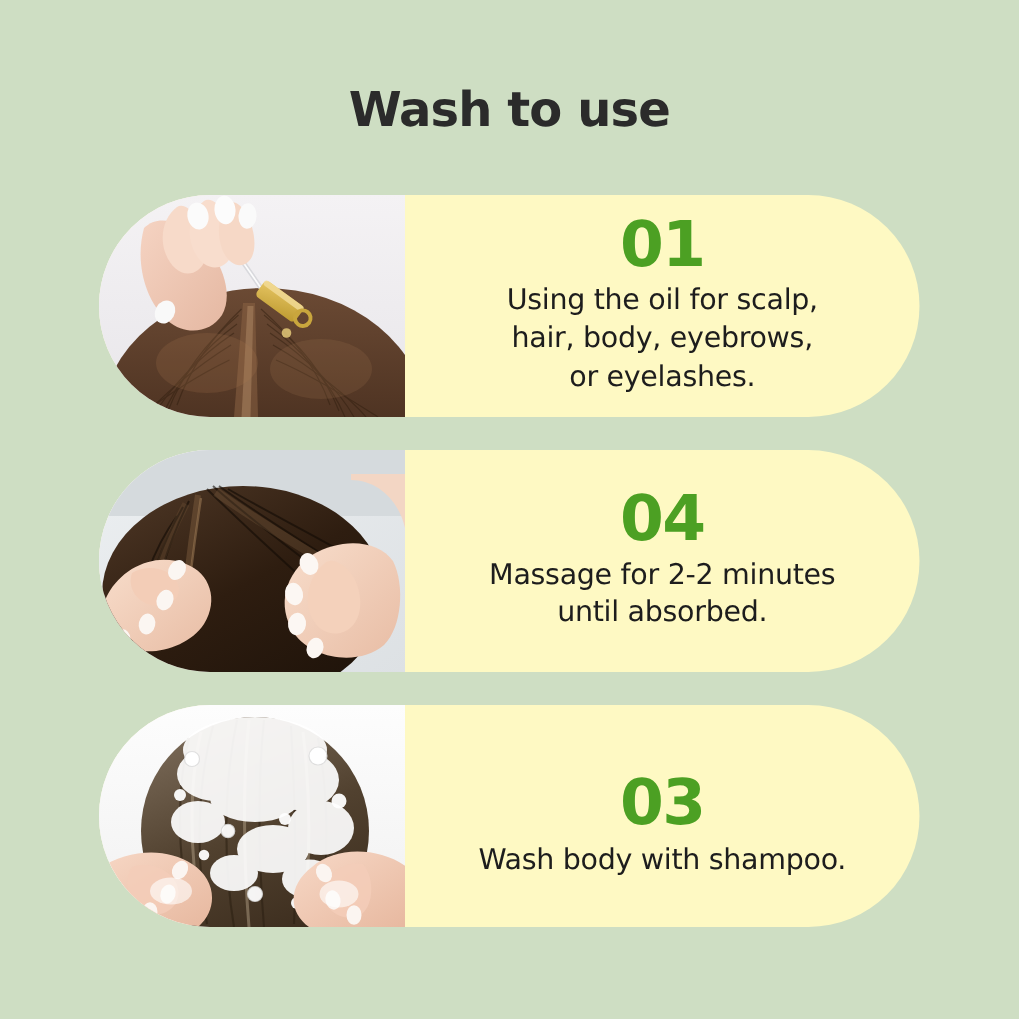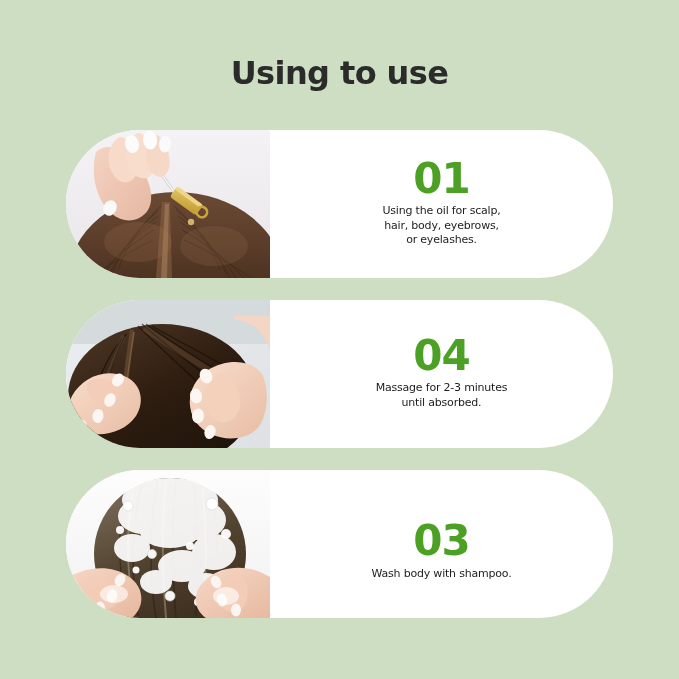--- a/index.html
+++ b/index.html
@@ -40,21 +40,21 @@
     position:absolute;
     left:66px;
     top:130px;
     width:547px;
   }
 
   .card {
     position:relative;
     width:547px;
     height:148px;
-    background:#ffffff;
+    background:#fef9c3;
     border-radius:74px;
     overflow:hidden;
     display:flex;
     align-items:stretch;
     margin-bottom:22px;
   }
 
   .card:last-child { margin-bottom:0; }
 
   
@@ -84,37 +84,37 @@
     font-size:42px;
     font-weight:bold;
     color:#4ca023;
     letter-spacing:-1px;
     line-height:1.02;
     margin-bottom:3px;
   }
 
   .step-desc {
     font-family:"DejaVu Sans", sans-serif;
-    font-size:11px;
+    font-size:19px;
     font-weight:normal;
     color:#1d1d1d;
     line-height:1.33;
     letter-spacing:-0.2px;
     white-space:pre-line;
   }
 
   
   .card-3 .step-number { margin-bottom:4px;margin-top:15px; }
 </style>
 </head>
 <body>
 
 <div class="page">
 
-  <div class="title">Using to use</div>
+  <div class="title">Wash to use</div>
 
   <div class="cards">
 
     <div class="card card-1">
       <div class="photo">
         <svg viewBox="0 0 204 148" preserveAspectRatio="xMidYMid slice" aria-hidden="true">
           <defs>
             <linearGradient id="bg1" x1="0" y1="0" x2="0" y2="1">
               <stop offset="0" stop-color="#f4f2f4"></stop>
               <stop offset="1" stop-color="#e8e6ea"></stop>
@@ -253,21 +253,21 @@
             <ellipse cx="130" cy="96" rx="6" ry="7.5" fill="#fcf7f3" transform="rotate(-12 130 96)"></ellipse>
             <ellipse cx="132" cy="116" rx="6" ry="7.5" fill="#fcf7f3" transform="rotate(6 132 116)"></ellipse>
             <ellipse cx="144" cy="132" rx="5.5" ry="7" fill="#fcf7f3" transform="rotate(18 144 132)"></ellipse>
           </g>
 
           <path d="M168 20 C186 20 200 34 204 52 L204 16 L168 16 Z" fill="#f3d6c4"></path>
         </svg>
       </div>
       <div class="content">
         <div class="step-number">04</div>
-        <div class="step-desc">Massage for 2-3 minutes
+        <div class="step-desc">Massage for 2-2 minutes
 until absorbed.</div>
       </div>
     </div>
 
     <div class="card card-3">
       <div class="photo">
         <svg viewBox="0 0 204 148" preserveAspectRatio="xMidYMid slice" aria-hidden="true">
           <defs>
             <linearGradient id="bg3" x1="0" y1="0" x2="0" y2="1">
               <stop offset="0" stop-color="#fdfdfd"></stop>

